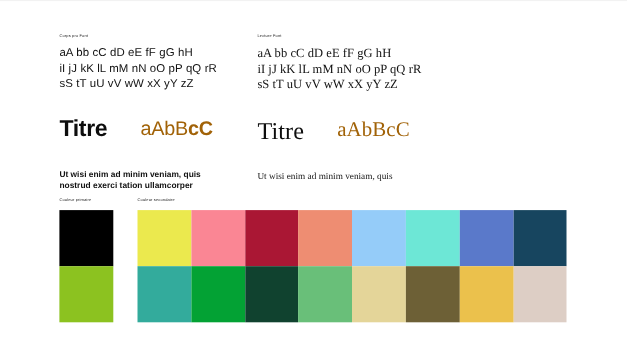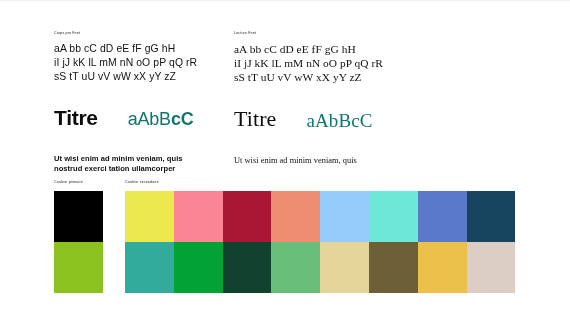--- a/index.html
+++ b/index.html
@@ -70,29 +70,29 @@
     font-family: "Liberation Serif", serif;
     font-size: 11.4px;
     line-height: 14.2px;
     letter-spacing: 0.05px;
     font-weight: 400;
   }
 
   
   .titre-row {
     display: flex;
-    align-items: flex-end;
+    align-items: center;
     margin-top: 21px;
   }
   .titre-row .titre {
     color: #0d0d0d;
     margin: 0;
   }
   .titre-row .abc {
-    color: #0f766e;
+    color: #a16207;
     margin: 0;
   }
 
   .sans .titre     { font-family: "Liberation Sans", sans-serif; font-size: 21px; font-weight: 700; letter-spacing: -0.3px; }
   .sans .abc       { font-family: "Liberation Sans", sans-serif; font-size: 18px; font-weight: 400; letter-spacing: -0.2px; margin-left: 30px; }
   .sans .abc b     { font-weight: 700; }
 
   .serif .titre    { font-family: "Liberation Serif", serif; font-size: 22px; font-weight: 400; letter-spacing: 0.1px; }
   .serif .abc      { font-family: "Liberation Serif", serif; font-size: 19px; font-weight: 400; letter-spacing: 0.1px; margin-left: 30px; }
 

